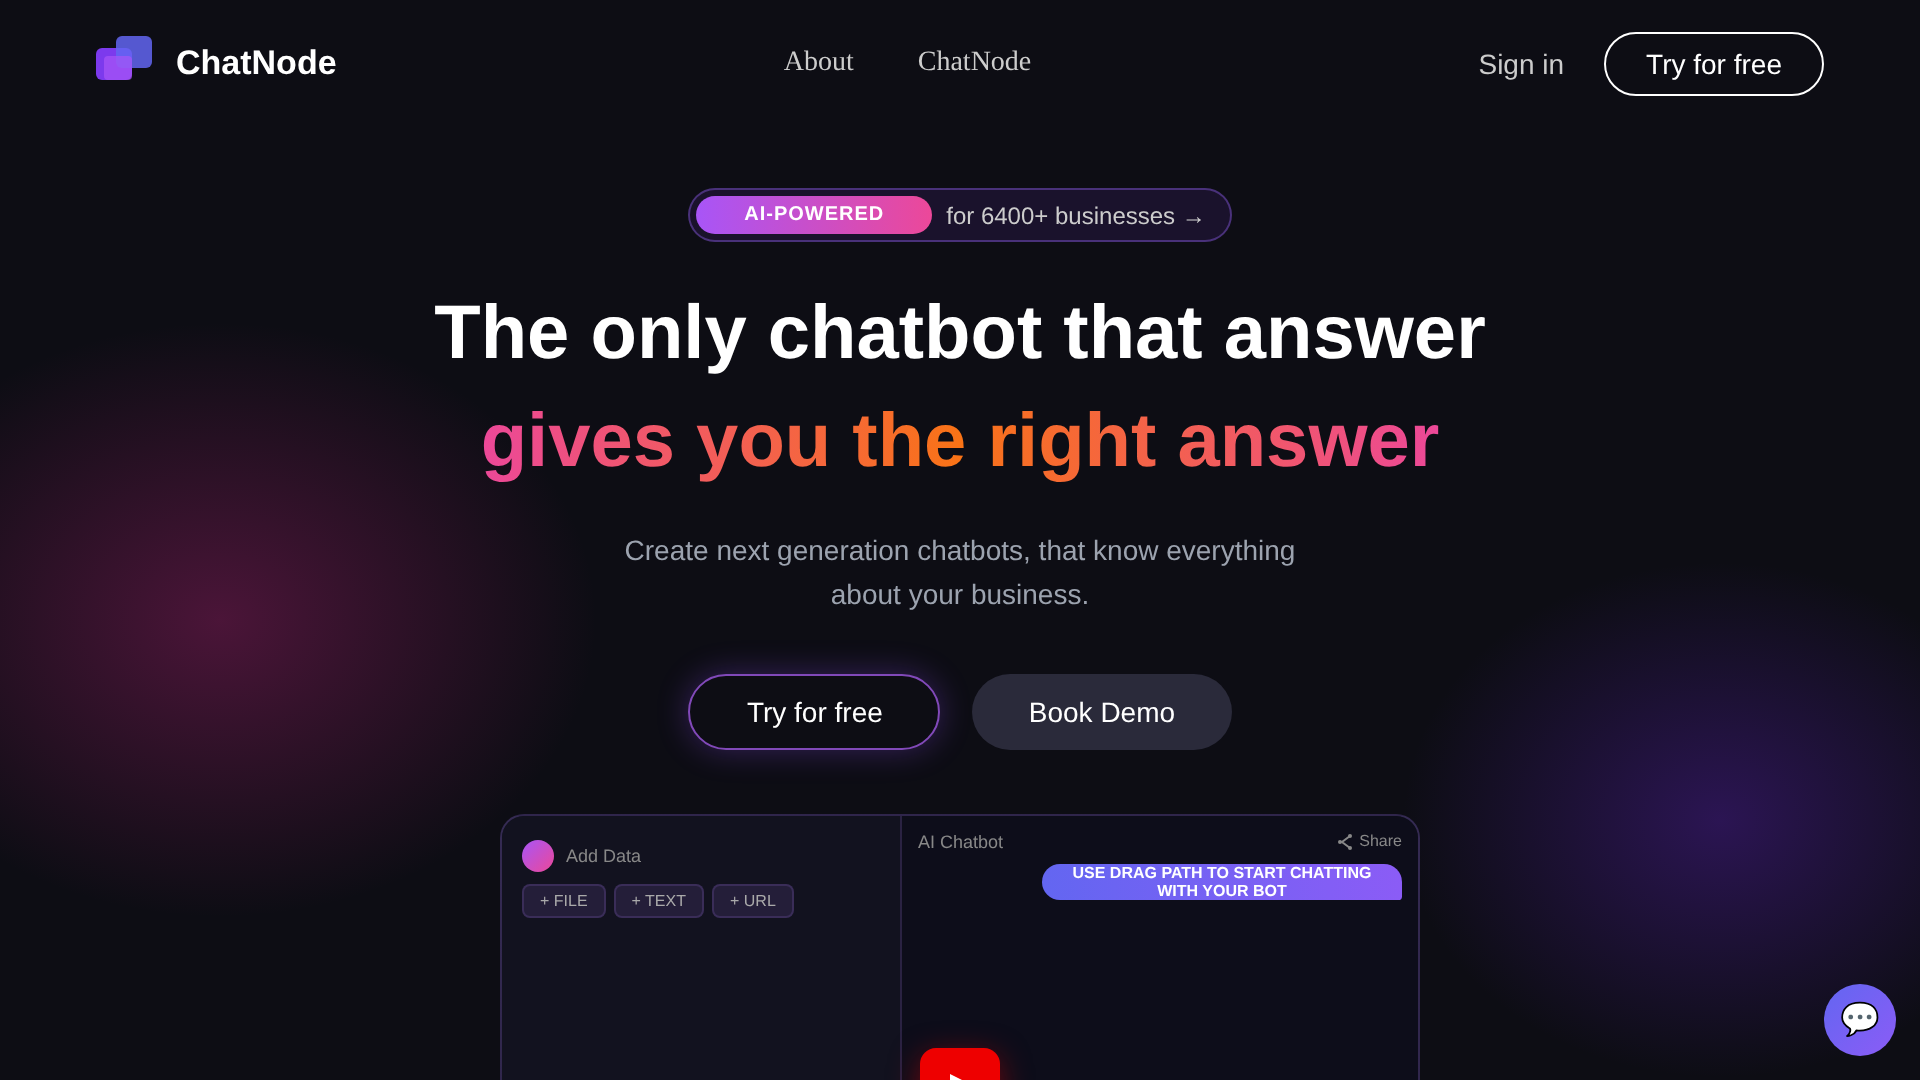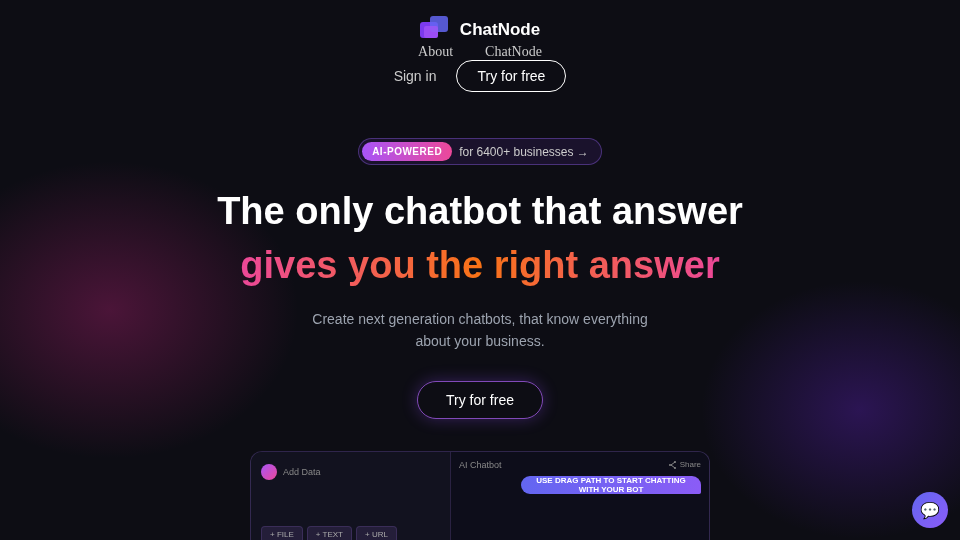--- a/index.html
+++ b/index.html
@@ -35,24 +35,22 @@
       background: radial-gradient(ellipse, rgba(80, 30, 160, 0.45) 0%, transparent 70%);
       pointer-events: none;
       z-index: 0;
     }
 
     
     .navbar {
       position: relative;
       z-index: 10;
       display: flex;
-      align-items: center;
       justify-content: space-between;
       padding: 16px 48px;
-      flex-direction: column;
     }
 
     .logo {
       display: flex;
       align-items: center;
       gap: 8px;
     }
 
     .logo-icon {
       width: 32px;
@@ -124,21 +122,21 @@
       border-radius: 20px;
       overflow: hidden;
       margin-bottom: 24px;
     }
 
     .badge-label {
       background: linear-gradient(90deg, #a855f7, #ec4899);
       font-size: 10px;
       font-weight: 700;
       color: #fff;
-      padding: 4px 10px;
+      padding: 4px 24px;
       letter-spacing: 0.5px;
       border-radius: 20px;
       margin: 3px;
     }
 
     .badge-text {
       font-size: 12px;
       color: #ccc;
       padding: 4px 12px 4px 4px;
     }
@@ -256,21 +254,20 @@
     }
 
     .panel-action-btn {
       font-size: 8px;
       color: #aaa;
       background: rgba(80, 60, 120, 0.3);
       border: 1px solid rgba(80, 60, 120, 0.5);
       border-radius: 4px;
       padding: 3px 8px;
       cursor: pointer;
-      margin-top: 40px;
     }
 
     
     .right-panel {
       flex: 1;
       background: #0d0d1a;
       padding: 8px;
       display: flex;
       flex-direction: column;
       gap: 6px;
@@ -404,20 +401,21 @@
     <span class="badge-text">for 6400+ businesses →</span>
   </div>
 
   <h1 class="headline">The only chatbot that answer</h1>
   <div class="headline-gradient">gives you the right answer</div>
 
   <p class="subheadline">Create next generation chatbots, that know everything about your business.</p>
 
   <div class="cta-buttons">
     <button class="cta-primary">Try for free</button>
+    <button class="cta-secondary">Book Demo</button>
   </div>
 
   <div class="dashboard-wrapper">
     <div class="dashboard-preview">
       <div class="dashboard-card">
 
         <div class="left-panel">
           <div class="panel-header">
             <div class="panel-avatar"></div>
             <span class="panel-title">Add Data</span>

